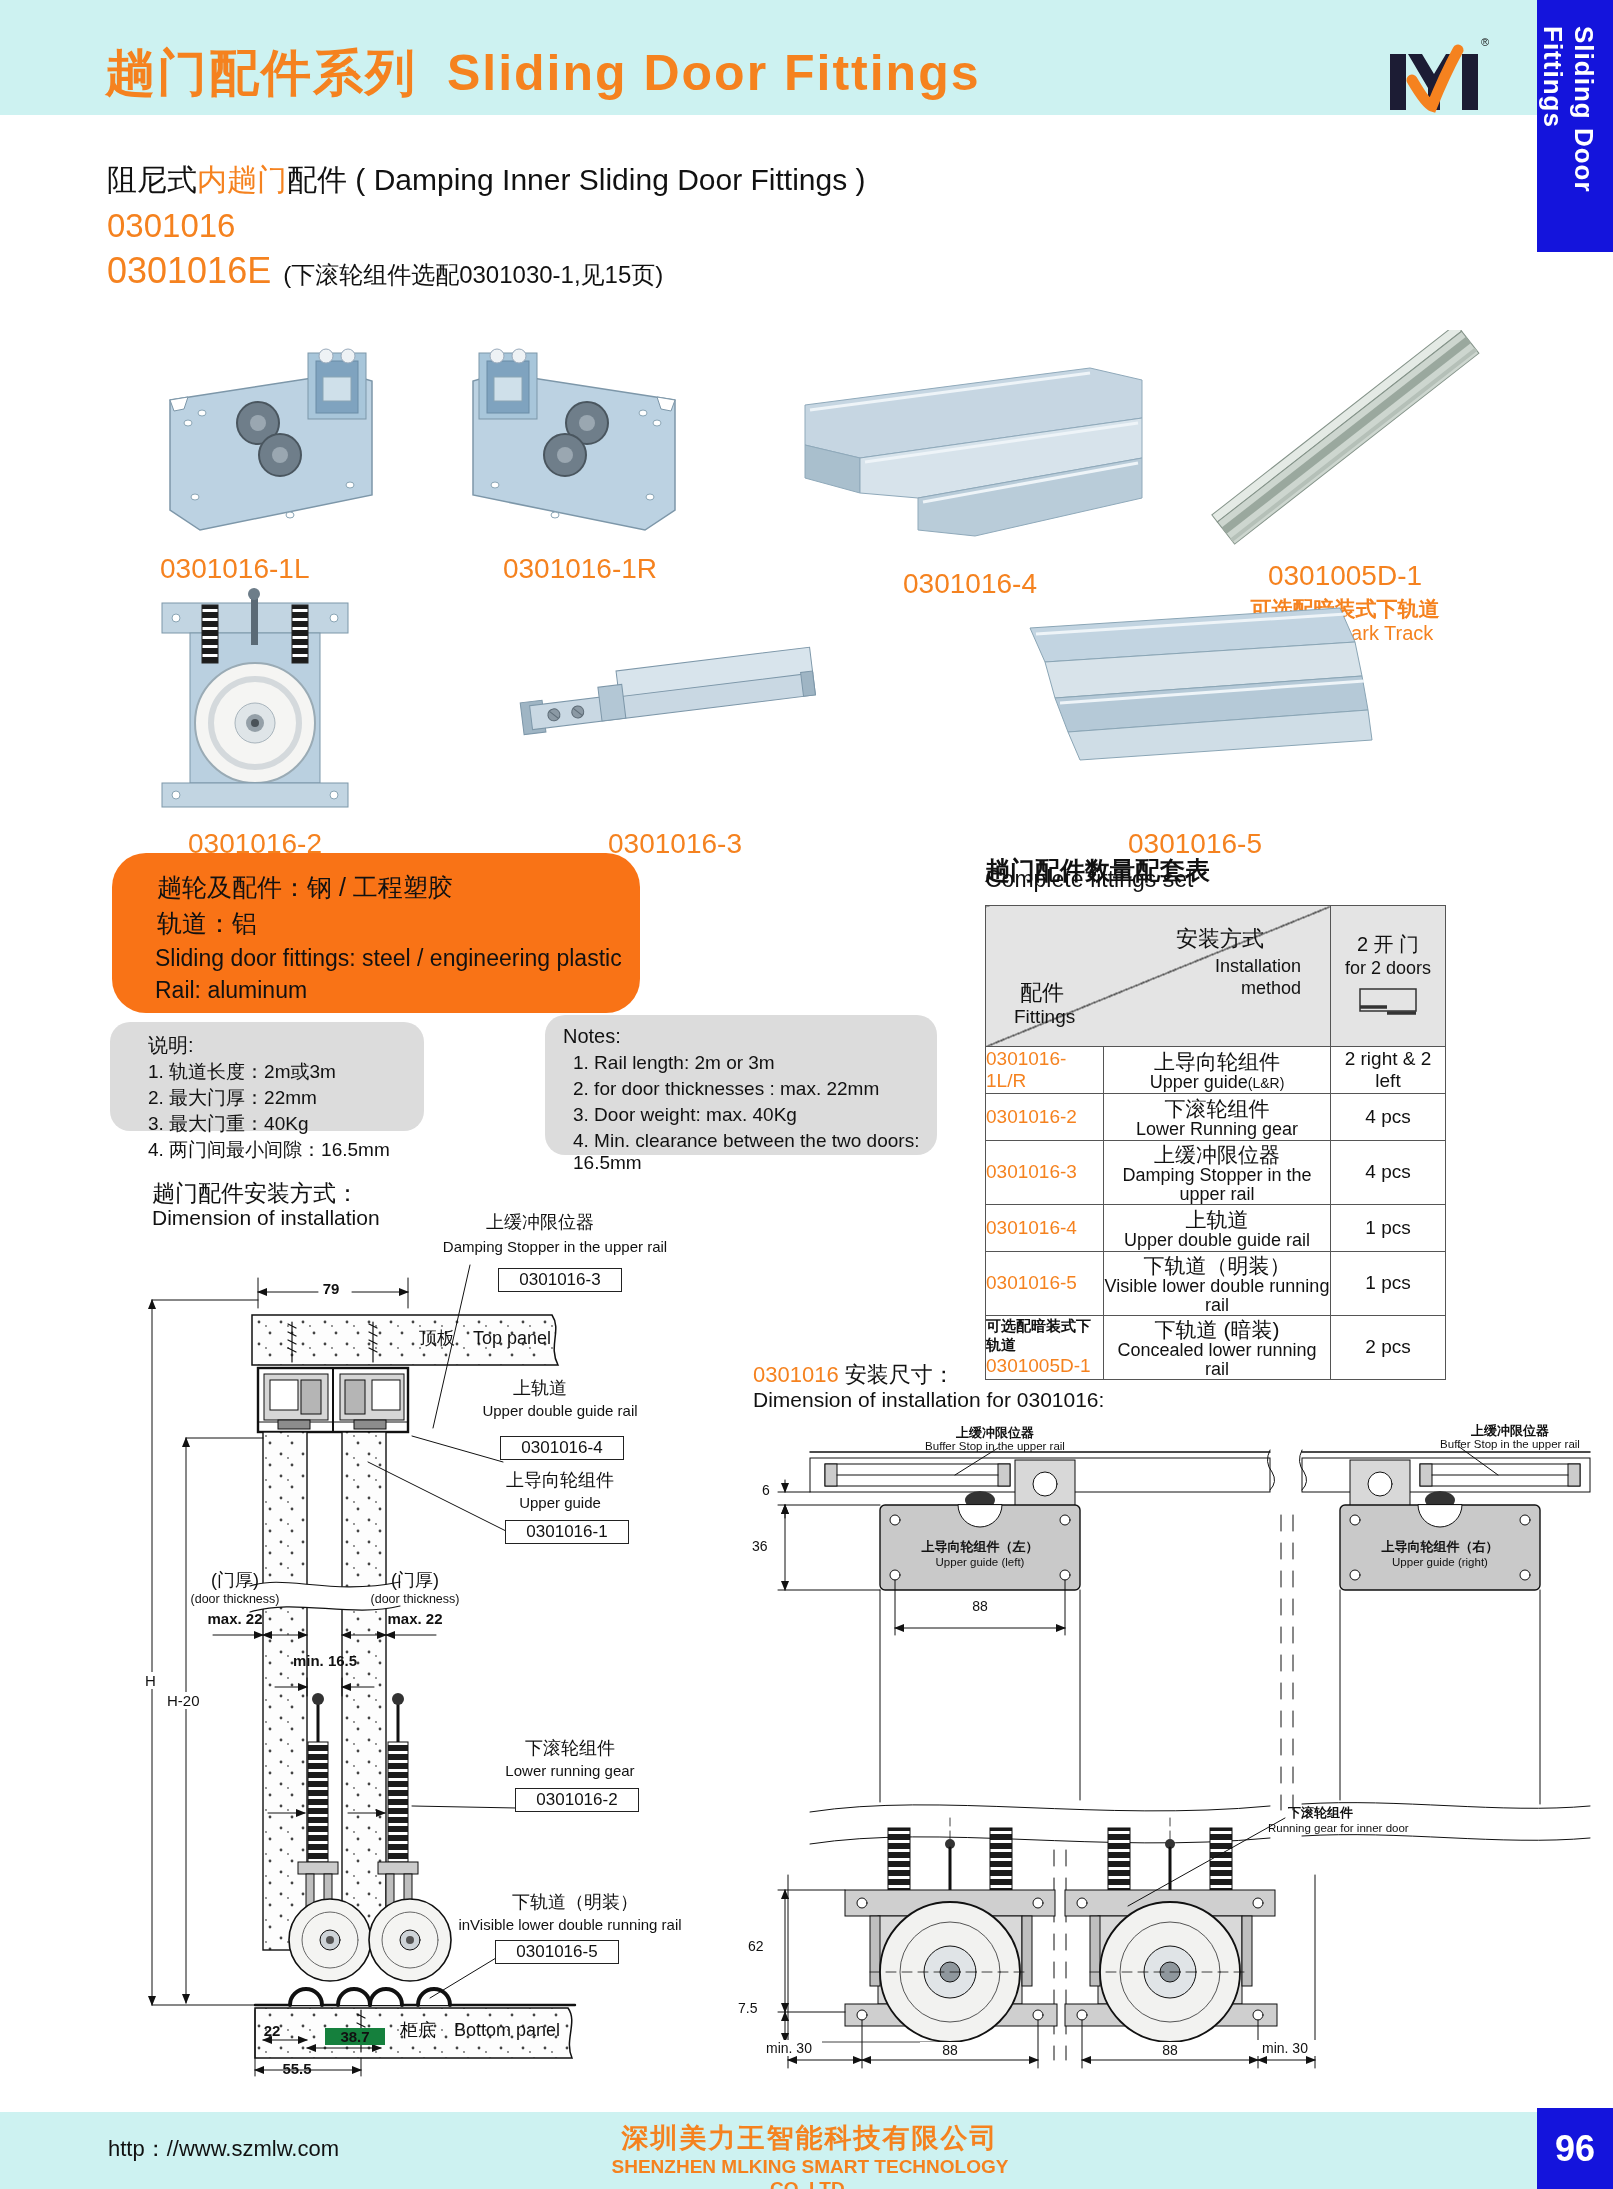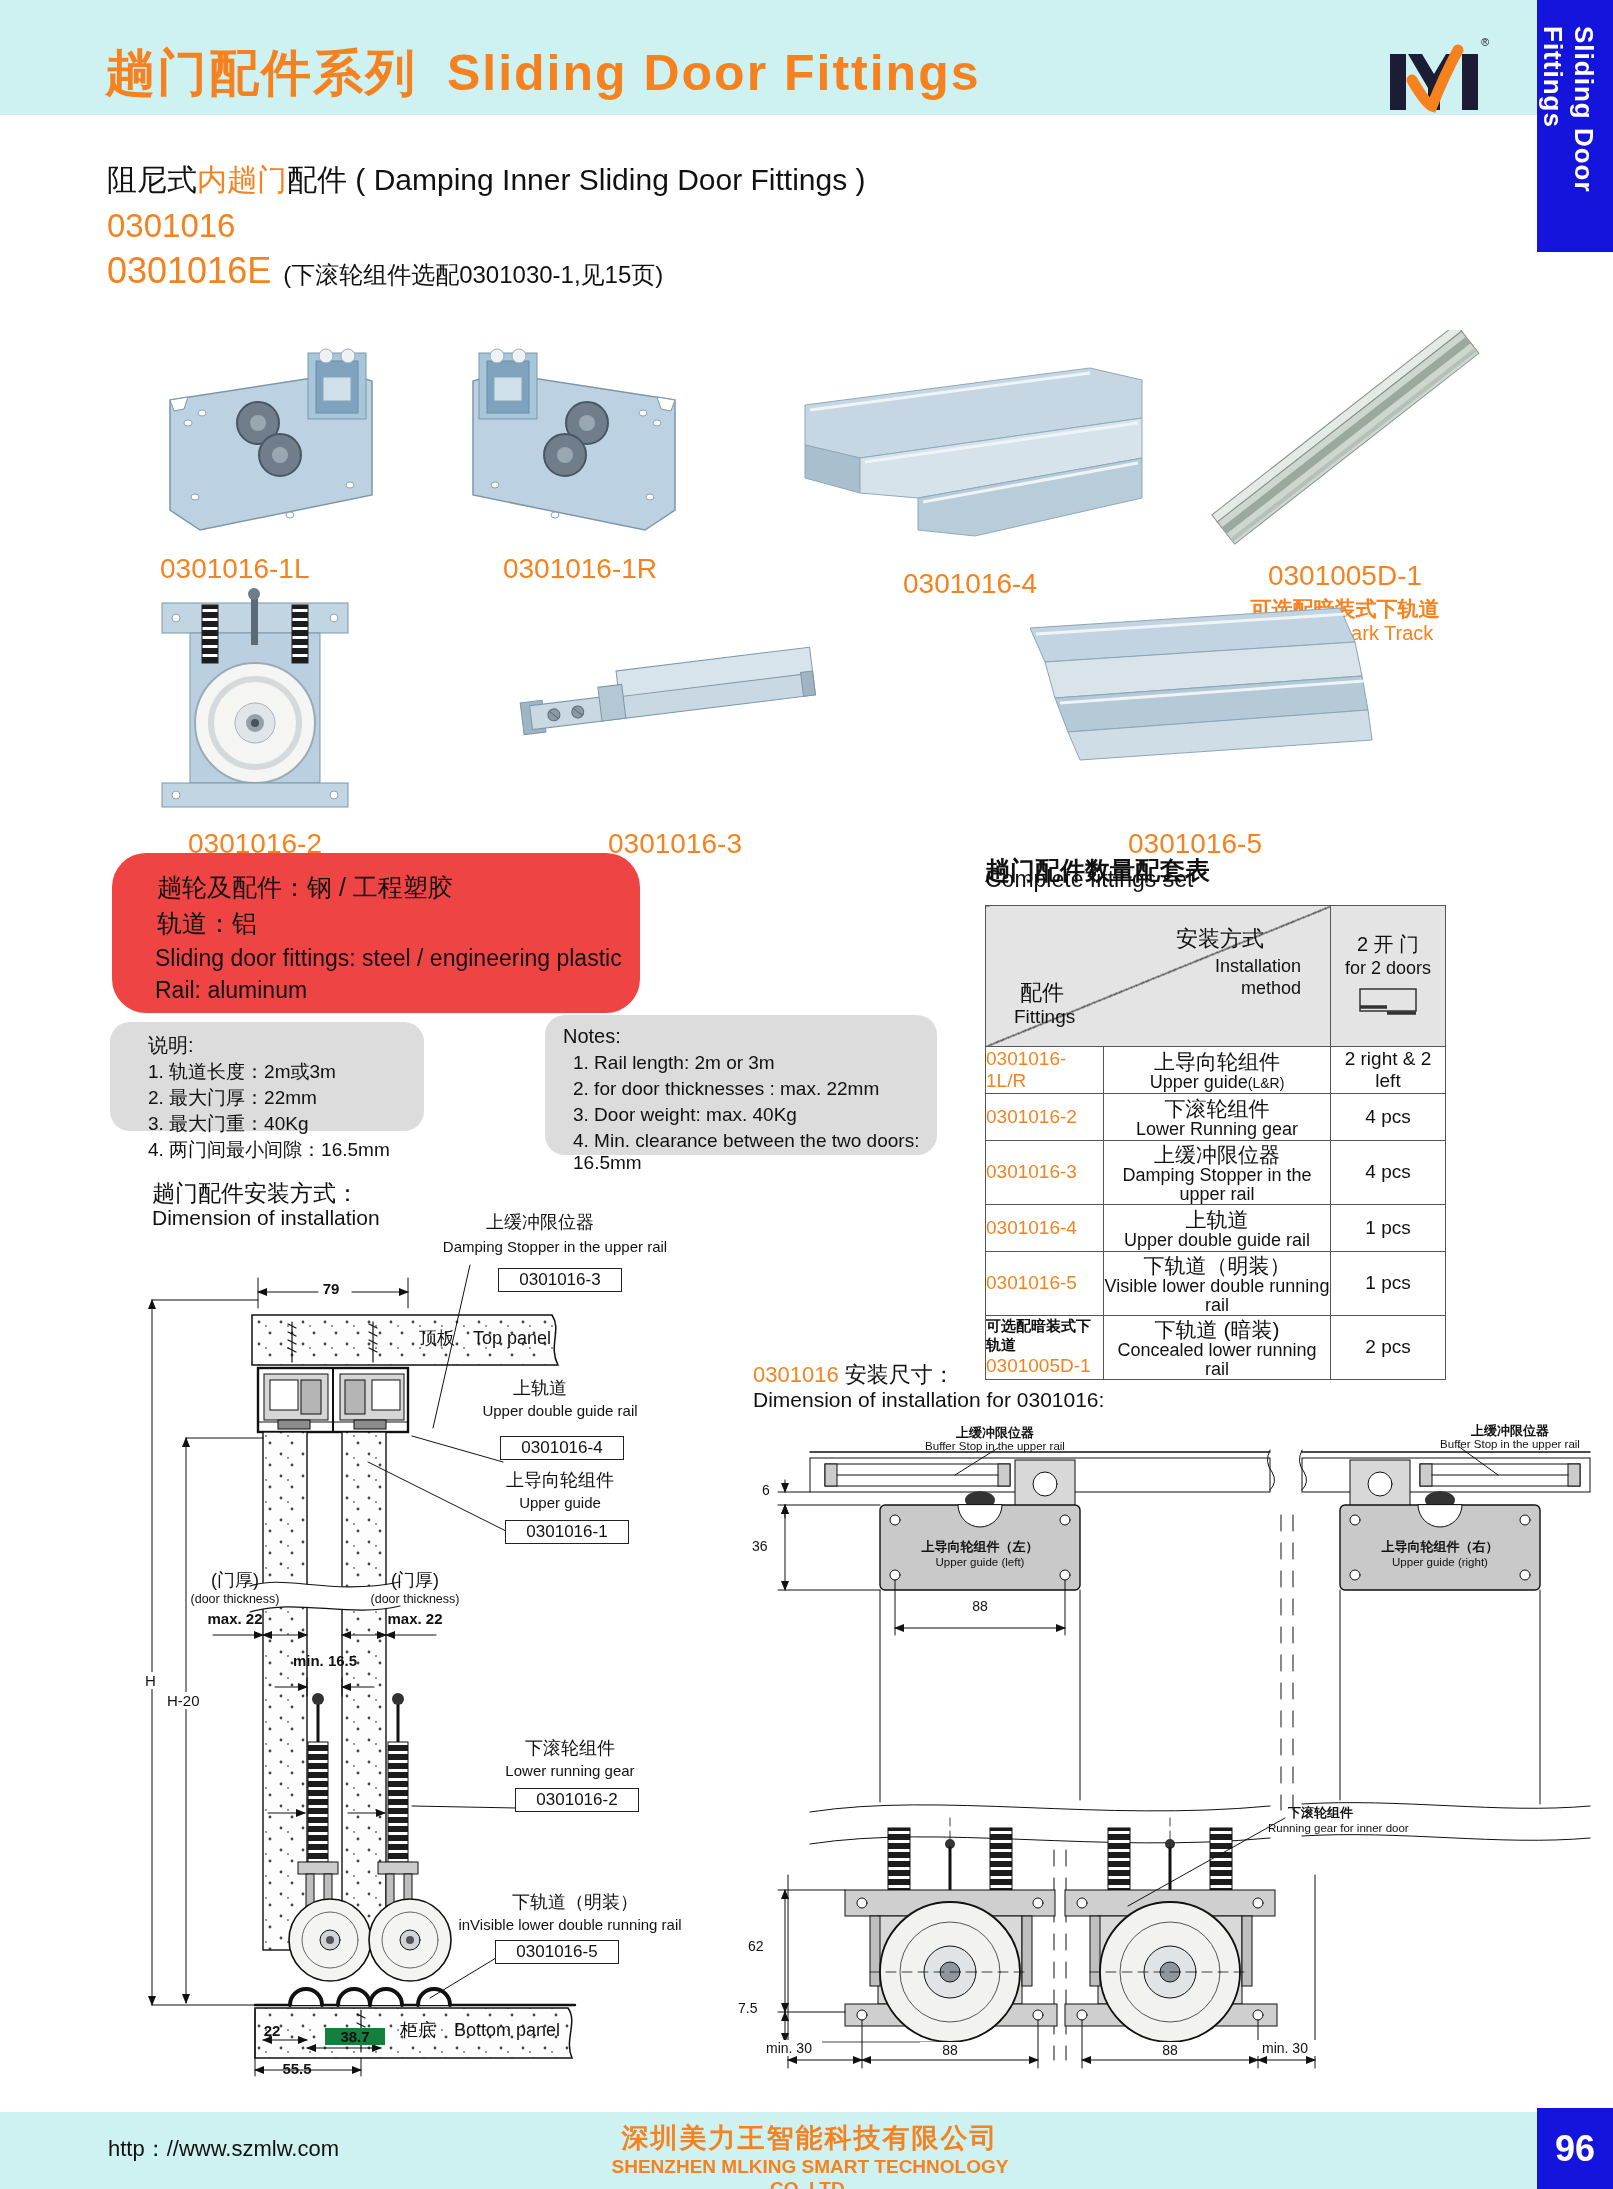--- a/index.html
+++ b/index.html
@@ -22,21 +22,21 @@
   .introline{left:107px;top:160px;font-size:30px;white-space:nowrap;}
   .code1{left:107px;top:207px;font-size:33px;color:var(--orange);}
   .code2row{left:107px;top:250px;white-space:nowrap;}
   .code2{font-size:36px;color:var(--orange);}
   .code2note{font-size:24px;color:#111;margin-left:12px;}
   
   .plabel{font-size:28px;color:var(--orange);white-space:nowrap;}
   .psub-cn{font-size:21px;font-weight:bold;color:var(--orange);}
   .psub-en{font-size:20px;color:var(--orange);}
   
-  .matbox{left:112px;top:853px;width:528px;height:160px;background:#ef4444;border-radius:34px;}
+  .matbox{left:112px;top:853px;width:528px;height:160px;background:#f97316;border-radius:34px;}
   .mat-cn{font-size:25px;}
   .mat-en{font-size:23px;}
   .notebox{background:var(--gray);border-radius:20px;}
   .note-h{font-size:20px;}
   .note-i{font-size:19px;}
   
   .ttl-cn{font-size:25px;font-weight:bold;}
   .ttl-en{font-size:23px;}
   table.fit{border-collapse:collapse;table-layout:fixed;width:460px;}
   table.fit td{border:1px solid #555;vertical-align:middle;padding:0;}

